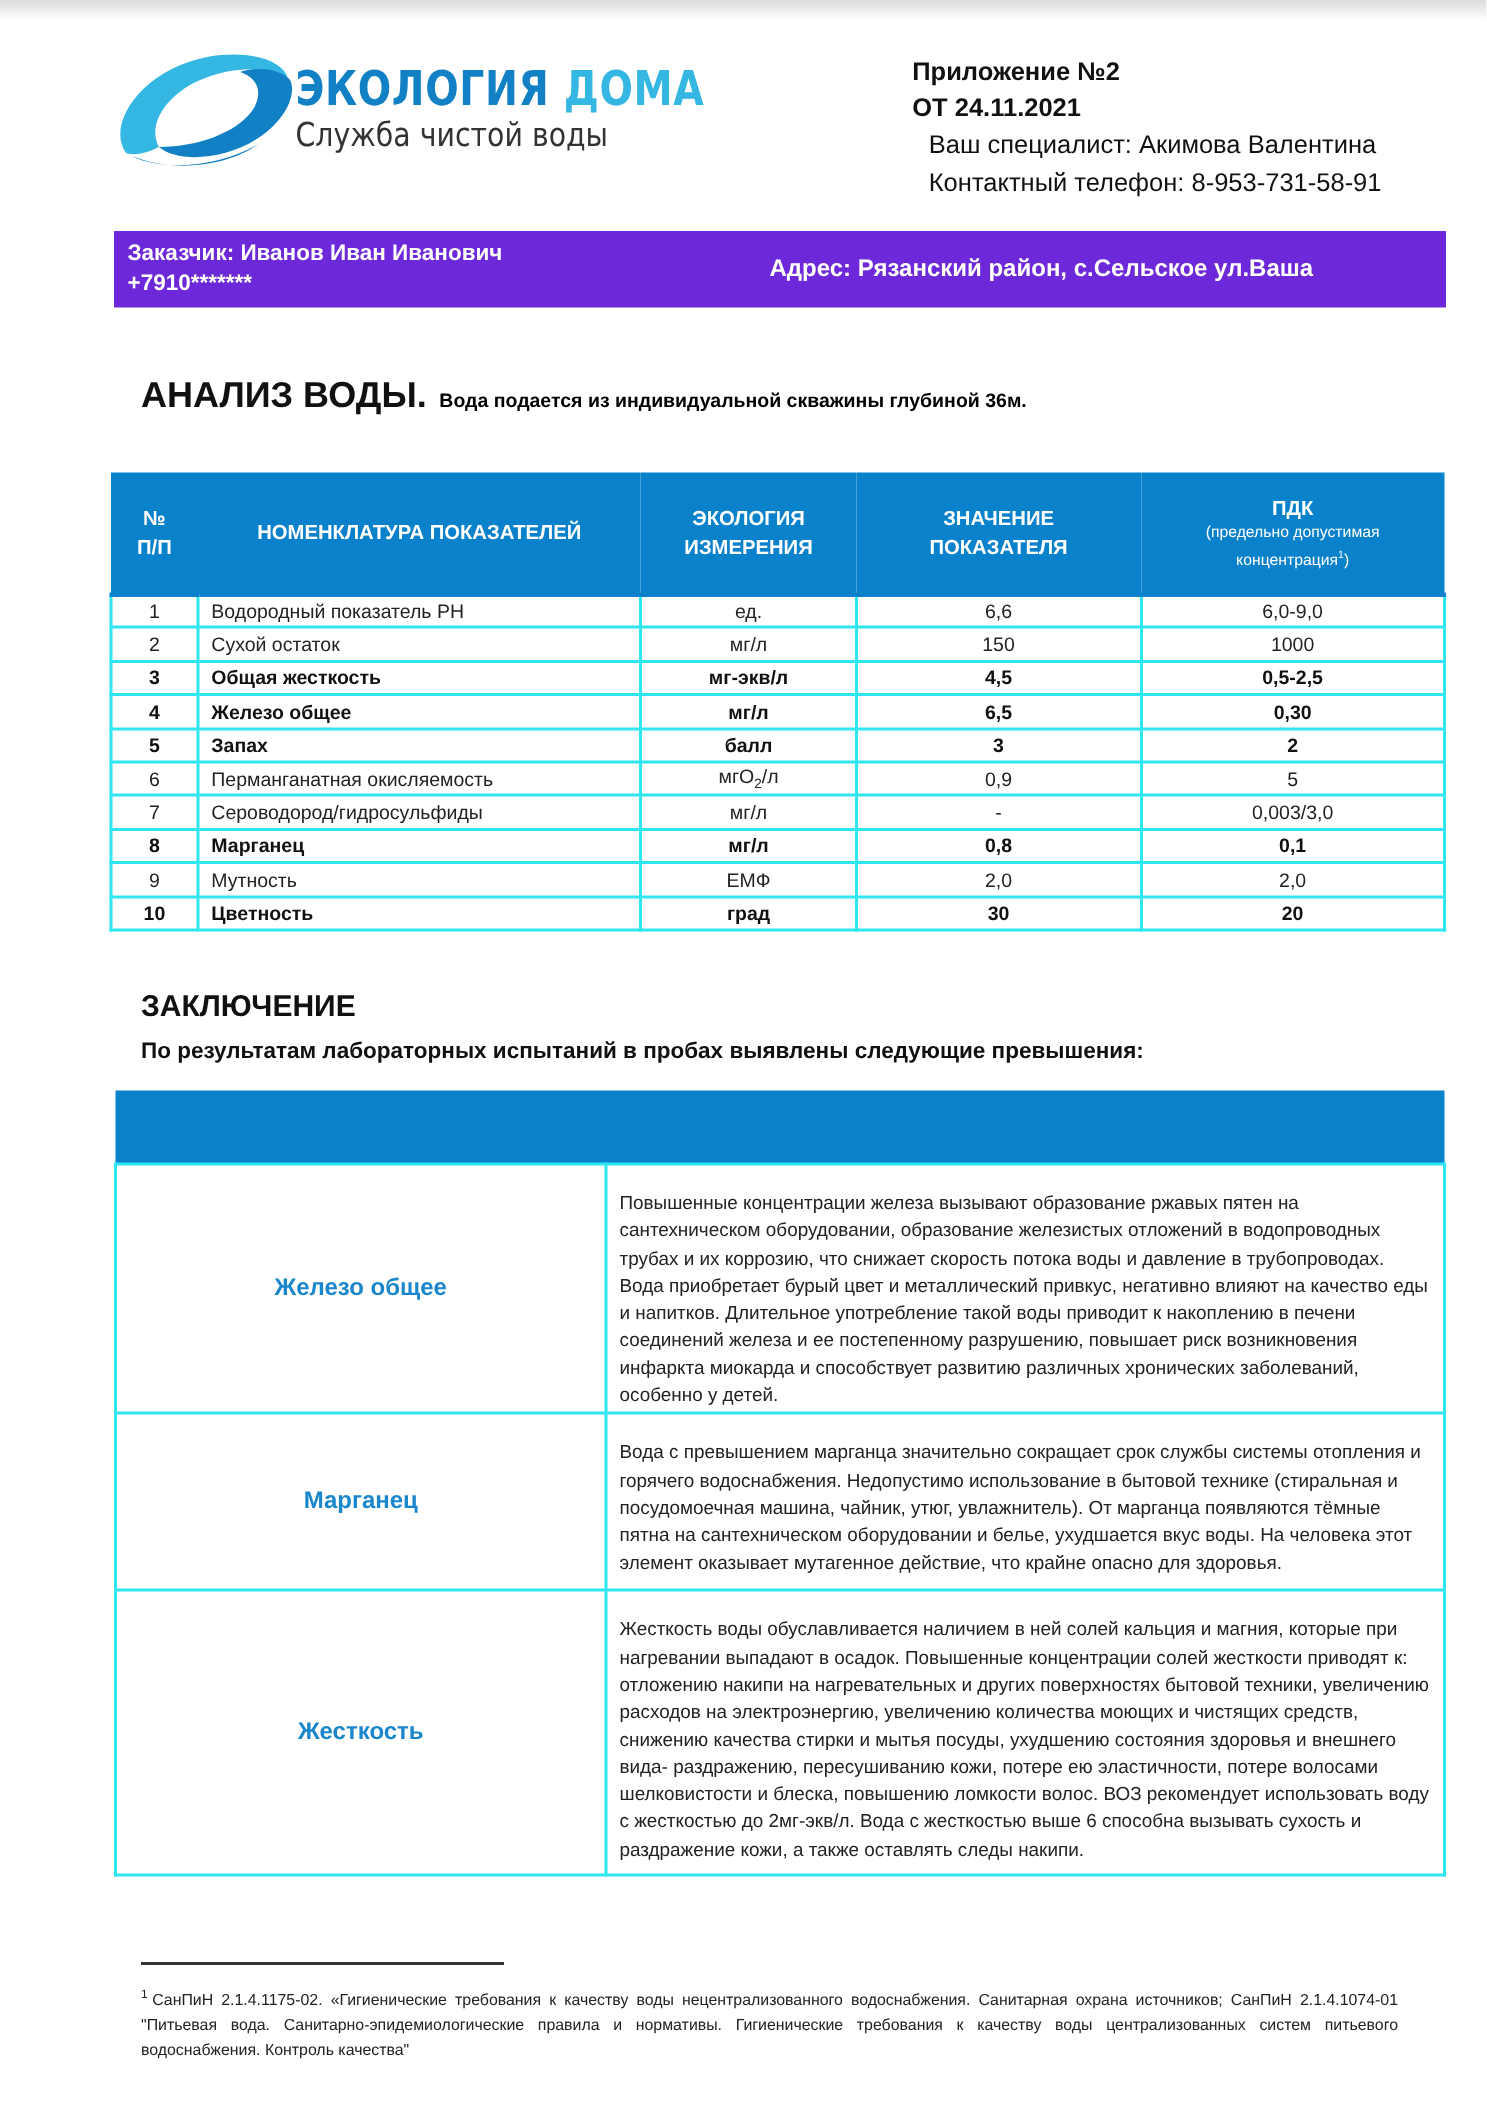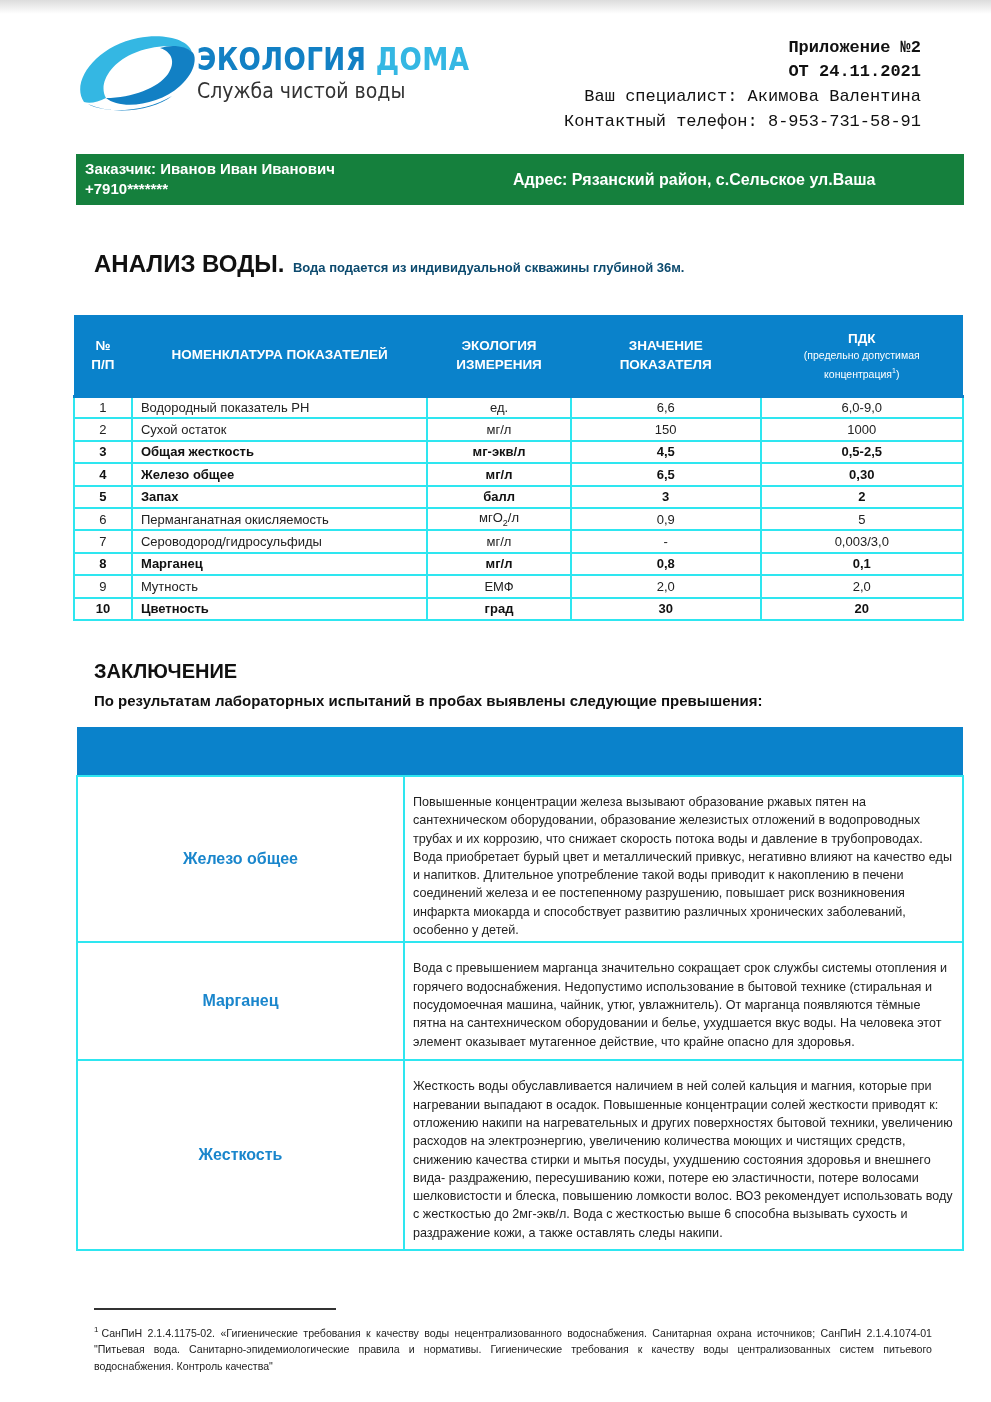--- a/index.html
+++ b/index.html
@@ -10,33 +10,33 @@
 
   
   .logo { position: absolute; left: 76px; top: 32px; width: 380px; height: 80px; }
   .logo svg { position: absolute; left: 0; top: 0; }
   .logo-title { position: absolute; left: 121px; top: 8px; font-size: 32px; font-weight: bold; letter-spacing: 0.5px; white-space: nowrap; font-family: "DejaVu Sans", sans-serif; transform: scaleX(0.82); transform-origin: left; }
   .logo-title .w1 { color: #1280c4; }
   .logo-title .w2 { color: #34b7e3; }
   .logo-sub { position: absolute; left: 121px; top: 46px; font-size: 22px; color: #333; white-space: nowrap; font-family: "DejaVu Sans", sans-serif; transform: scaleX(0.86); transform-origin: left; }
 
   
-  .hdr-right { position: absolute; right: 70px; top: 36px; text-align: right; font-size: 17px; line-height: 24px; font-family: Liberation Mono, monospace; }
+  .hdr-right { position: absolute; right: 70px; top: 36px; font-size: 17px; line-height: 24px; }
   .hdr-right .b { font-weight: bold; }
   .hdr-right .n { font-size: 17px; line-height: 25px; margin-left: 11px; }
 
   
-  .band { position: absolute; left: 76px; top: 154px; width: 888px; height: 51px; background: #15803d; color: #fff; font-weight: bold; font-size: 15px; }
+  .band { position: absolute; left: 76px; top: 154px; width: 888px; height: 51px; background: #6d28d9; color: #fff; font-weight: bold; font-size: 15px; }
   .band .cust { position: absolute; left: 9px; top: 5px; line-height: 20px; }
   .band .addr { position: absolute; left: 437px; top: 17px; font-size: 16px; }
 
   
   .title { position: absolute; left: 94px; top: 250px; white-space: nowrap; }
   .title .big { font-size: 24px; font-weight: bold; color: #111; }
-  .title .small { font-size: 13px; font-weight: bold; color: #0c4a6e; margin-left: 4px; }
+  .title .small { font-size: 13px; font-weight: bold; color: #000000; margin-left: 4px; }
 
   
   .tbl { position: absolute; left: 73px; top: 315px; width: 891px; border-collapse: collapse; font-size: 13px; }
   .tbl thead th { background: #0a82cb; color: #fff; font-weight: bold; height: 81px; text-align: center; vertical-align: middle; font-size: 13.5px; line-height: 19px; border-bottom: 3px solid #0a82cb; }
   .tbl thead th .pdk-sub { display: block; font-weight: normal; font-size: 10.5px; line-height: 15px; }
   .tbl tbody td { border: 2px solid #2ee6f0; height: 22.4px; padding: 0 8px; vertical-align: middle; color: #222; }
   .tbl tbody td.c { text-align: center; }
   .tbl tbody tr.b td { font-weight: bold; color: #111; }
   .tbl col.c1 { width: 58px; } .tbl col.c2 { width: 296px; } .tbl col.c3 { width: 144px; }
   .tbl col.c4 { width: 190px; } .tbl col.c5 { width: 203px; }

